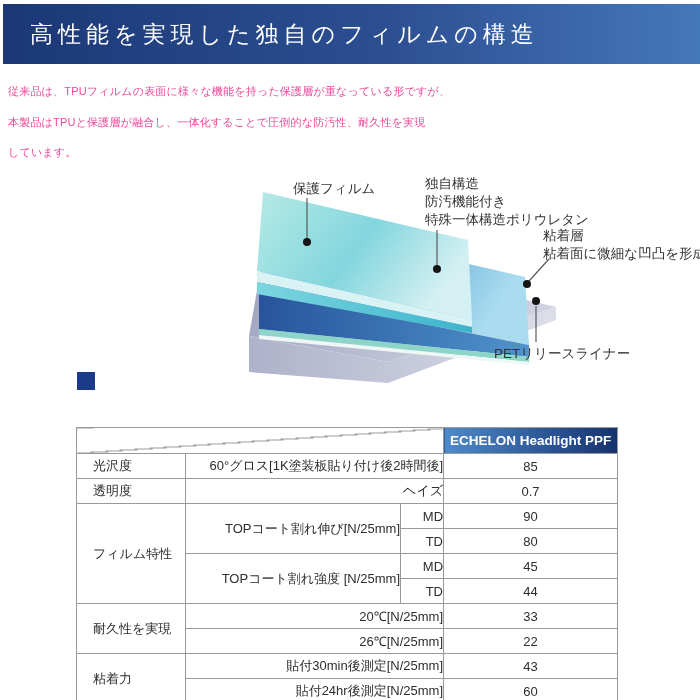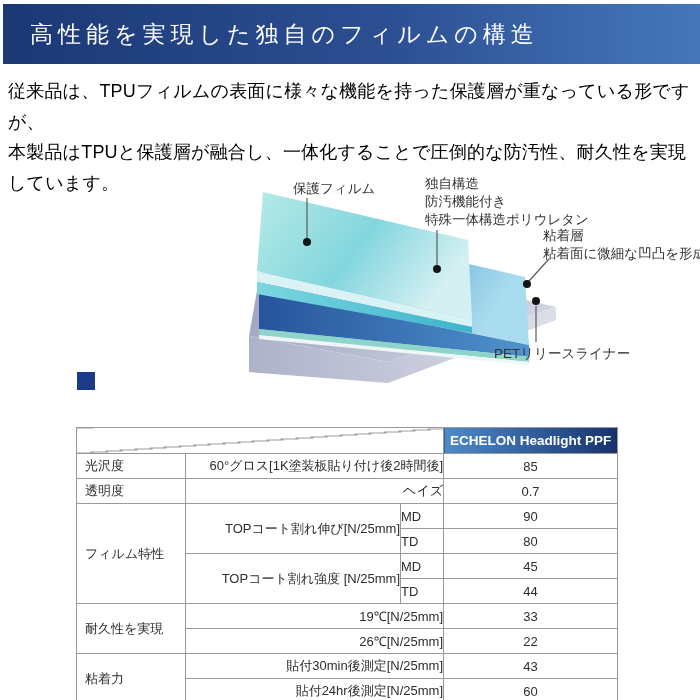--- a/index.html
+++ b/index.html
@@ -14,21 +14,21 @@
     display:flex;align-items:center;
   }
   .banner-title{
     font-family:Liberation Mono, monospace;
     color:#ffffff;font-size:23px;letter-spacing:5px;padding-left:27px;
     white-space:nowrap;
   }
   
   .intro{
     position:absolute;left:8px;top:76px;width:688px;
-    font-size:18px;line-height:30.5px;color:#000000;font-weight:500;
+    font-size:11px;line-height:30.5px;color:#ec4899;font-weight:500;
     white-space:pre-line;letter-spacing:0.2px;
   }
   
   .diagram{position:absolute;left:0;top:0;width:700px;height:420px;}
   .diagram text{font-family:"Liberation Sans",sans-serif;font-size:13.5px;fill:#333;}
   .leader{stroke:#5a5a5a;stroke-width:1.2;fill:none;}
   .dot{fill:#141414;}
   
   .section-heading{
     position:absolute;left:77px;top:372px;display:flex;align-items:center;
@@ -40,23 +40,23 @@
   }
   
   .props-table{
     position:absolute;left:76px;top:427px;border-collapse:collapse;
     table-layout:fixed;width:541px;font-size:13px;color:#2d2d2d;
   }
   .props-table td,.props-table th{
     border:1px solid #999;height:25px;padding:0;box-sizing:border-box;
     background:#fff;font-weight:normal;
   }
-  .props-table .c-cat{padding-left:8px;text-align:left;}
+  .props-table .c-cat{padding-left:16px;text-align:left;}
   .props-table .c-test{padding-left:13px;text-align:right;}
-  .props-table .c-dir{text-align:left;}
+  .props-table .c-dir{text-align:right;}
   .props-table .c-val{text-align:center;margin-top:10px;}
   .props-table .head-diag{
     background:
       linear-gradient(to bottom right,
         transparent calc(50% - 0.6px), #9a9a9a calc(50% - 0.6px),
         #9a9a9a calc(50% + 0.6px), transparent calc(50% + 0.6px));
   }
   .props-table .head-prod{
     background:linear-gradient(90deg,var(--th-left) 0%, var(--th-right) 100%);
     color:#fff;font-weight:bold;text-align:center;font-size:13.5px;height:26px;
@@ -177,21 +177,21 @@
     <td class="c-test" rowspan="2">TOPコート割れ強度 [N/25mm]</td>
     <td class="c-dir">MD</td>
     <td class="c-val">45</td>
   </tr>
   <tr>
     <td class="c-dir">TD</td>
     <td class="c-val">44</td>
   </tr>
   <tr>
     <td class="c-cat" rowspan="2">耐久性を実現</td>
-    <td class="c-test" colspan="2">19℃[N/25mm]</td>
+    <td class="c-test" colspan="2">20℃[N/25mm]</td>
     <td class="c-val">33</td>
   </tr>
   <tr>
     <td class="c-test" colspan="2">26℃[N/25mm]</td>
     <td class="c-val">22</td>
   </tr>
   <tr>
     <td class="c-cat" rowspan="2">粘着力</td>
     <td class="c-test" colspan="2">貼付30min後測定[N/25mm]</td>
     <td class="c-val">43</td>

